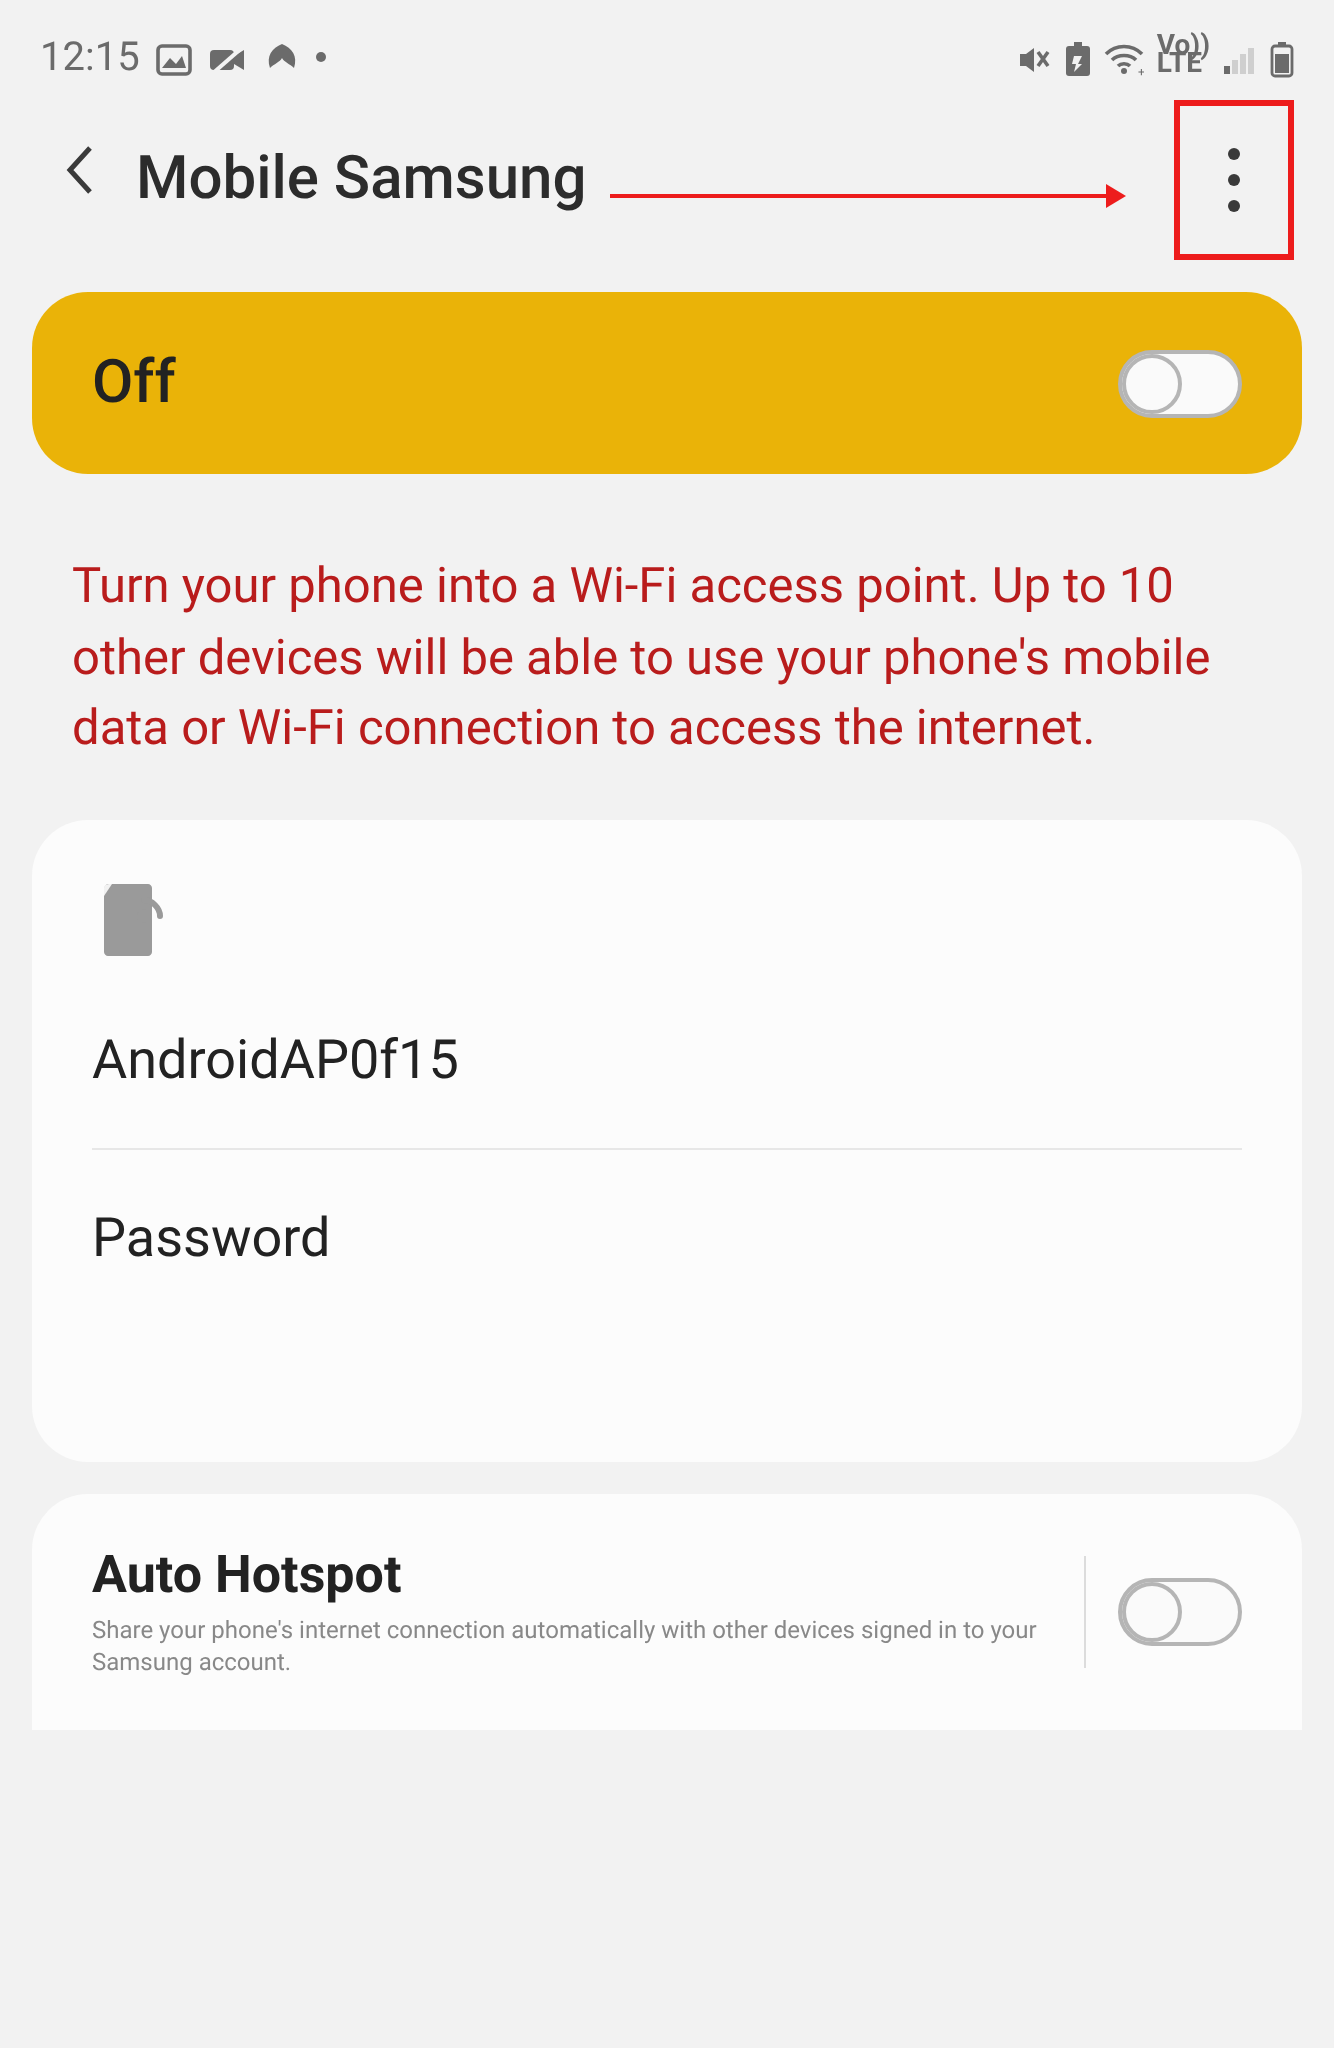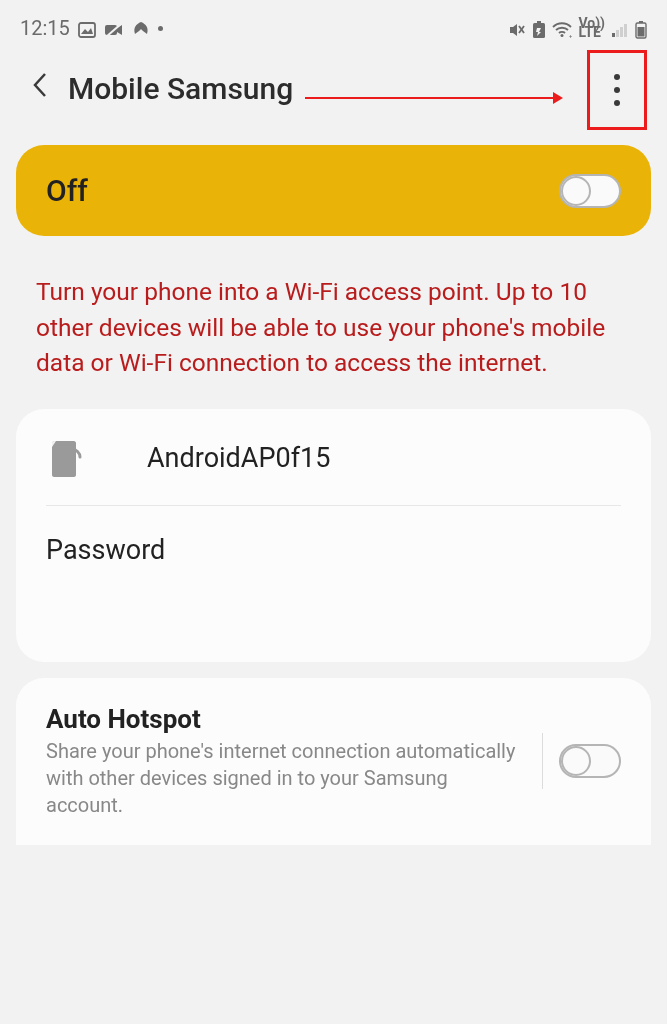--- a/index.html
+++ b/index.html
@@ -11,22 +11,22 @@
       font-family: -apple-system, BlinkMacSystemFont, "Segoe UI", Roboto, sans-serif;
       background: #f2f2f2;
       width: 667px;
       height: 1024px;
       overflow: hidden;
     }
     .status-bar {
       height: 40px;
       display: flex;
       justify-content: space-between;
-      align-items: flex-end;
-      padding: 0 20px;
+      align-items: flex-start;
+      padding: 16px 20px;
       font-size: 20px;
       color: #6b6b6b;
     }
     .status-left {
       display: flex;
       align-items: center;
       gap: 8px;
     }
     .status-right {
       display: flex;
@@ -121,25 +121,26 @@
       color: #b91c1c;
     }
     .network-card {
       background: #fcfcfc;
       border-radius: 28px;
       margin: 0 16px 16px 16px;
       padding: 30px 30px 36px 30px;
     }
     .network-name-row {
       display: flex;
-      align-items: center;
-      gap: 63px;
+      align-items: flex-start;
+      gap: 36px;
       padding-bottom: 28px;
       border-bottom: 1px solid #e7e7e7;
       margin-bottom: 28px;
+      flex-direction: column;
     }
     .hotspot-icon {
       width: 34px;
       height: 38px;
       margin-left: 4px;
     }
     .network-name {
       font-size: 27px;
       color: #222;
     }
@@ -159,21 +160,21 @@
     .auto-text {
       flex: 1;
     }
     .auto-title {
       font-size: 26px;
       color: #222;
       margin-bottom: 4px;
       font-weight: bold;
     }
     .auto-subtitle {
-      font-size: 20px;
+      font-size: 12px;
       color: #888;
       line-height: 1.35;
     }
     .divider-vertical {
       width: 1px;
       height: 56px;
       background: #dcdcdc;
     }
     .small-icon svg {
       vertical-align: middle;

